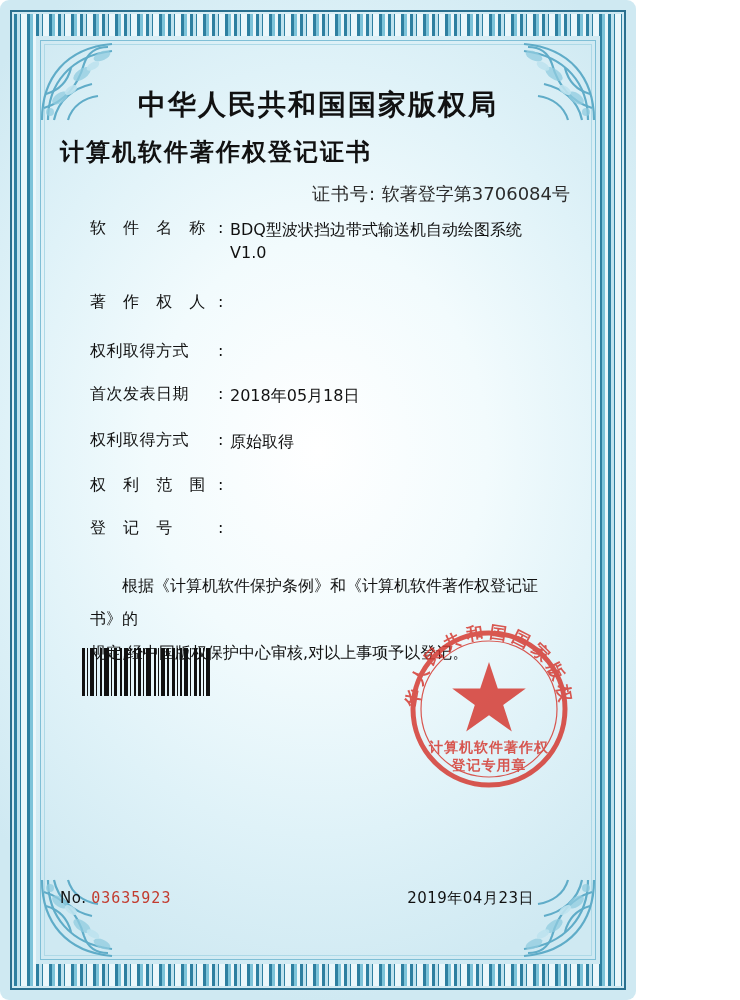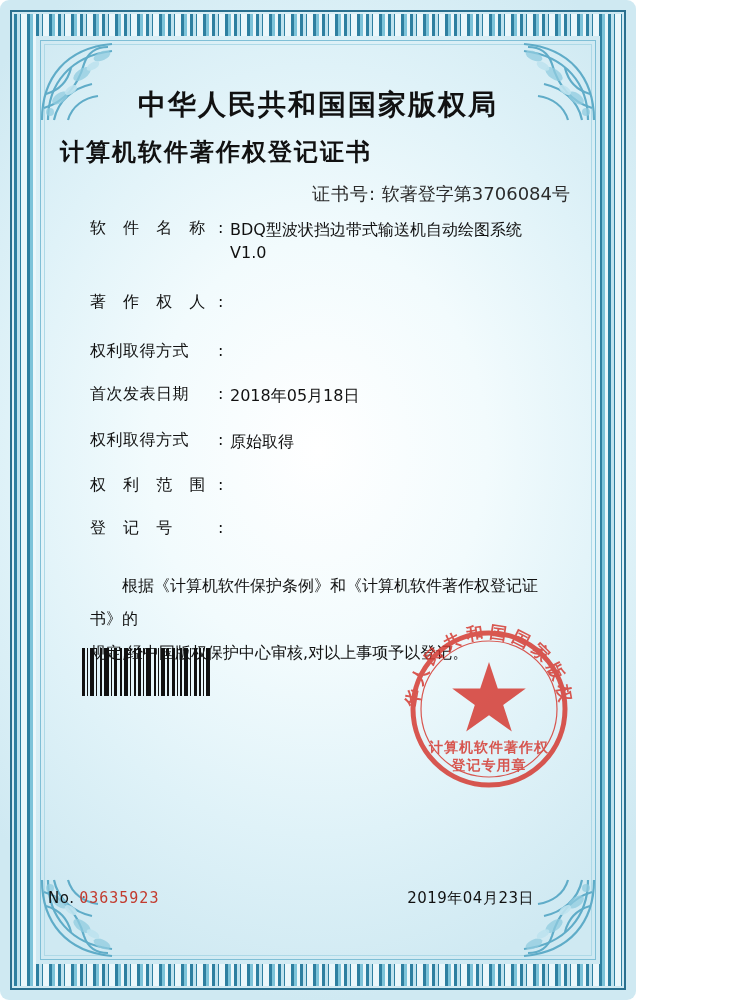--- a/index.html
+++ b/index.html
@@ -178,21 +178,21 @@
     left: 398px;
     top: 618px;
     width: 182px;
     height: 182px;
     opacity: 0.82;
   }
 
   
   .bottom-row {
     position: absolute;
-    left: 48px;
+    left: 60px;
     right: 60px;
     bottom: 92px;
     display: flex;
     justify-content: space-between;
     align-items: baseline;
     font-size: 15px;
     font-family: "DejaVu Sans", sans-serif;
     color: #111;
   }
   .serial {

